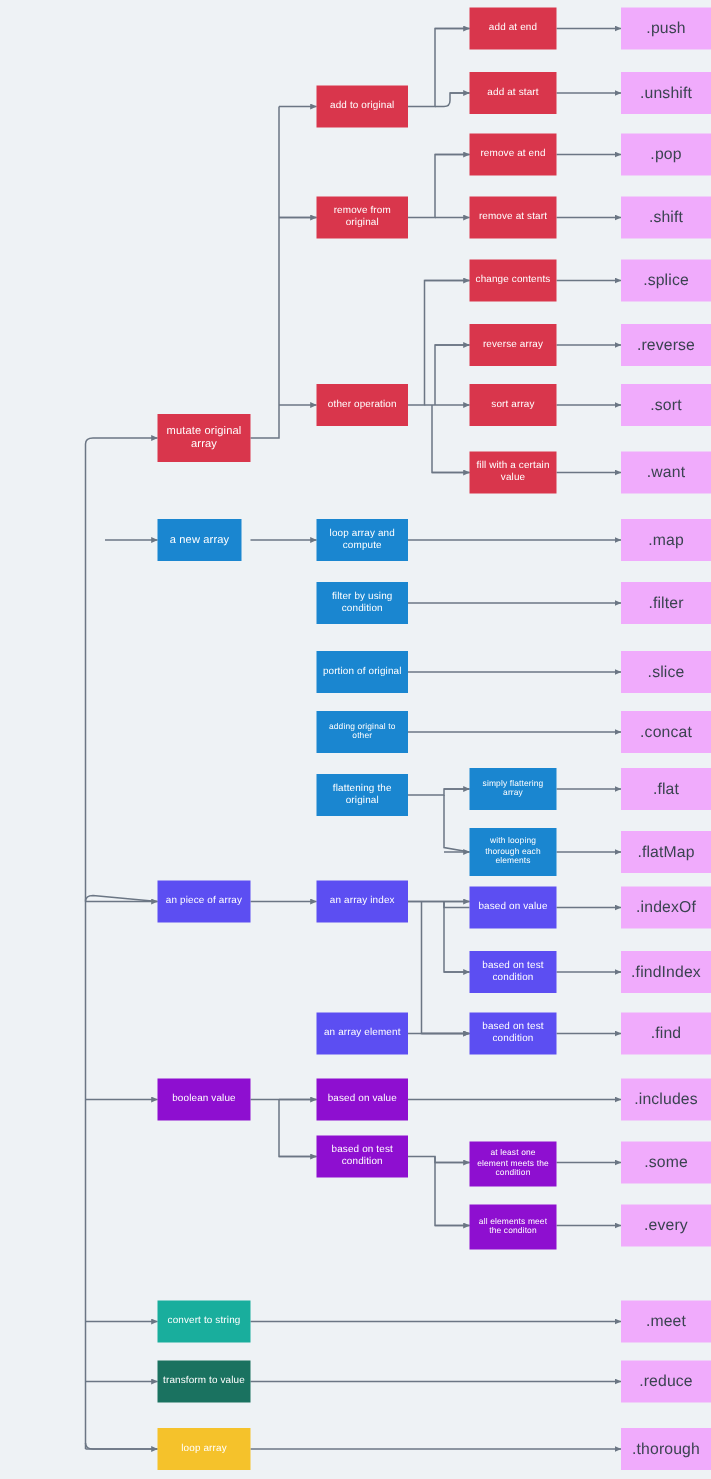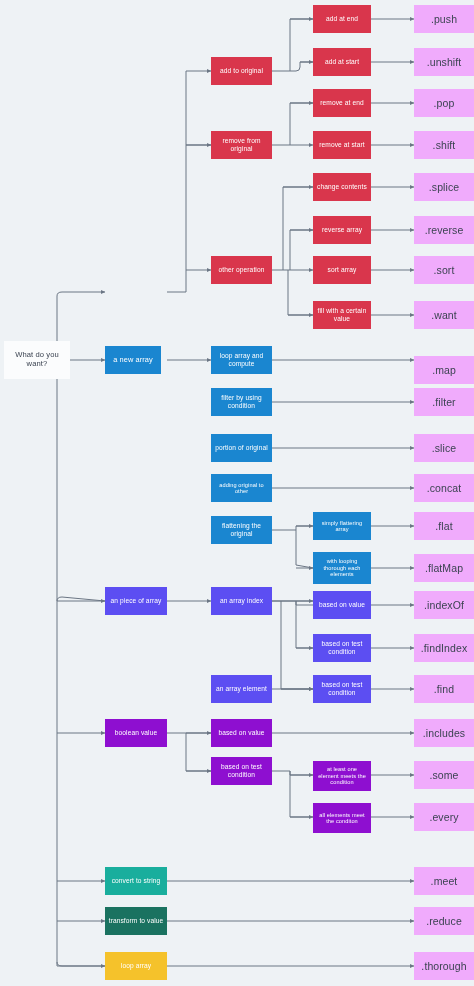--- a/index.html
+++ b/index.html
@@ -152,22 +152,22 @@
       <path d="M371,689 L414,689"></path>
       <path d="M272,733 L414,733"></path>
       <path d="M371,775 L414,775"></path>
       <path d="M371,817 L414,817"></path>
       <path d="M167,881 L414,881"></path>
       <path d="M167,921 L414,921"></path>
       <path d="M167,966 L414,966"></path>
     </g>
   </svg>
 
-  <div class="node root rootlabel" style="left:4px;top:341px;width:66px;height:38px;">What do you want?</div>
-
+
+  <div class="node red fs10" style="left:105px;top:276px;width:62px;height:32px;">mutate original array</div>
 
   <div class="node red fs9" style="left:211px;top:57px;width:61px;height:28px;">add to original</div>
   <div class="node red fs9" style="left:313px;top:5px;width:58px;height:28px;">add at  end</div>
   <div class="node red fs9" style="left:313px;top:48px;width:58px;height:28px;">add at start</div>
 
   <div class="node red fs9" style="left:211px;top:131px;width:61px;height:28px;">remove from original</div>
   <div class="node red fs9" style="left:313px;top:89px;width:58px;height:28px;">remove at end</div>
   <div class="node red fs9" style="left:313px;top:131px;width:58px;height:28px;">remove at start</div>
 
   <div class="node red fs9" style="left:211px;top:256px;width:61px;height:28px;">other operation</div>
@@ -203,21 +203,21 @@
   <div class="node yellow fs9" style="left:105px;top:952px;width:62px;height:28px;">loop array</div>
 
   <div class="node white leaf" style="left:414px;top:5px;width:60px;height:28px;">.push</div>
   <div class="node white leaf" style="left:414px;top:48px;width:60px;height:28px;">.unshift</div>
   <div class="node white leaf" style="left:414px;top:89px;width:60px;height:28px;">.pop</div>
   <div class="node white leaf" style="left:414px;top:131px;width:60px;height:28px;">.shift</div>
   <div class="node white leaf" style="left:414px;top:173px;width:60px;height:28px;">.splice</div>
   <div class="node white leaf" style="left:414px;top:216px;width:60px;height:28px;">.reverse</div>
   <div class="node white leaf" style="left:414px;top:256px;width:60px;height:28px;">.sort</div>
   <div class="node white leaf" style="left:414px;top:301px;width:60px;height:28px;">.want</div>
-  <div class="node white leaf" style="left:414px;top:346px;width:60px;height:28px;margin-top:10px;">.map</div>
+  <div class="node white leaf" style="left:414px;top:346px;width:60px;height:28px;">.map</div>
   <div class="node white leaf" style="left:414px;top:388px;width:60px;height:28px;">.filter</div>
   <div class="node white leaf" style="left:414px;top:434px;width:60px;height:28px;">.slice</div>
   <div class="node white leaf" style="left:414px;top:474px;width:60px;height:28px;">.concat</div>
   <div class="node white leaf" style="left:414px;top:512px;width:60px;height:28px;">.flat</div>
   <div class="node white leaf" style="left:414px;top:554px;width:60px;height:28px;text-align:right;">.flatMap</div>
   <div class="node white leaf" style="left:414px;top:591px;width:60px;height:28px;">.indexOf</div>
   <div class="node white leaf" style="left:414px;top:634px;width:60px;height:28px;">.findIndex</div>
   <div class="node white leaf" style="left:414px;top:675px;width:60px;height:28px;">.find</div>
   <div class="node white leaf" style="left:414px;top:719px;width:60px;height:28px;">.includes</div>
   <div class="node white leaf" style="left:414px;top:761px;width:60px;height:28px;">.some</div>

